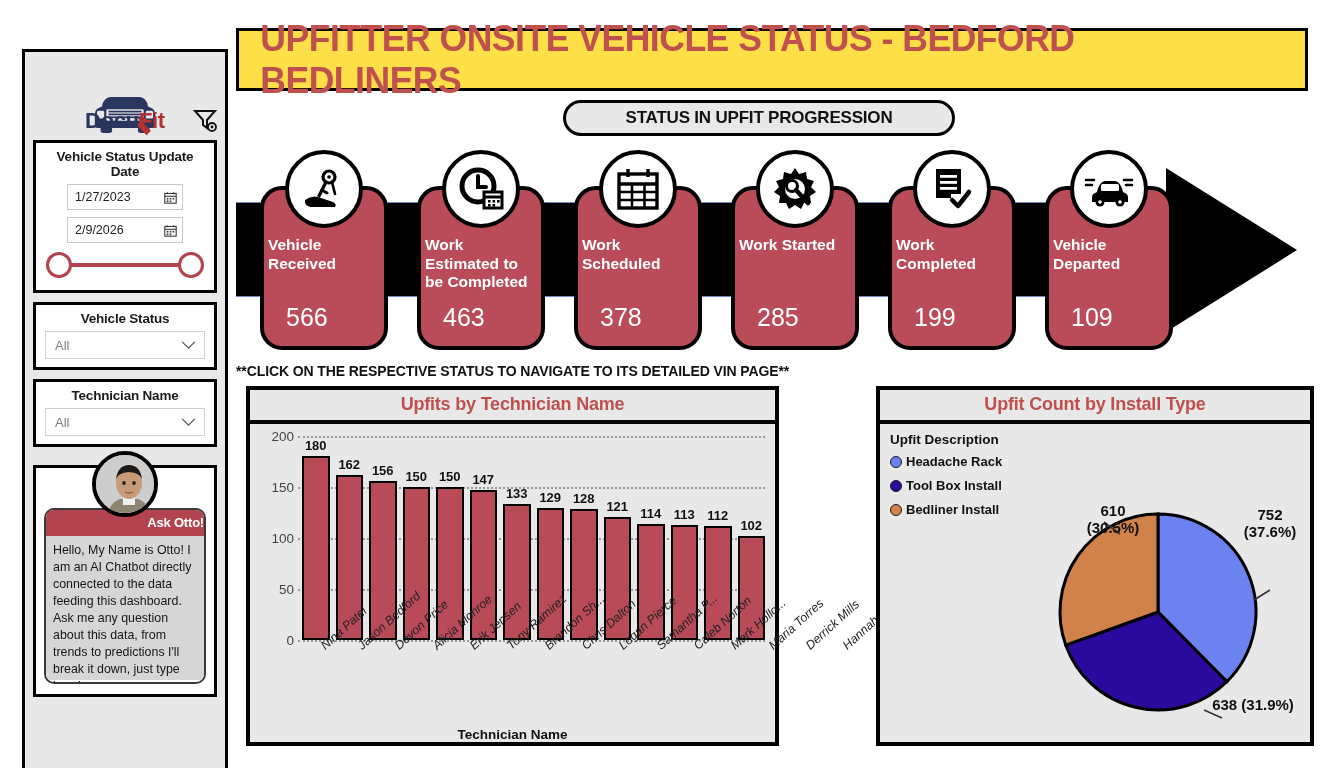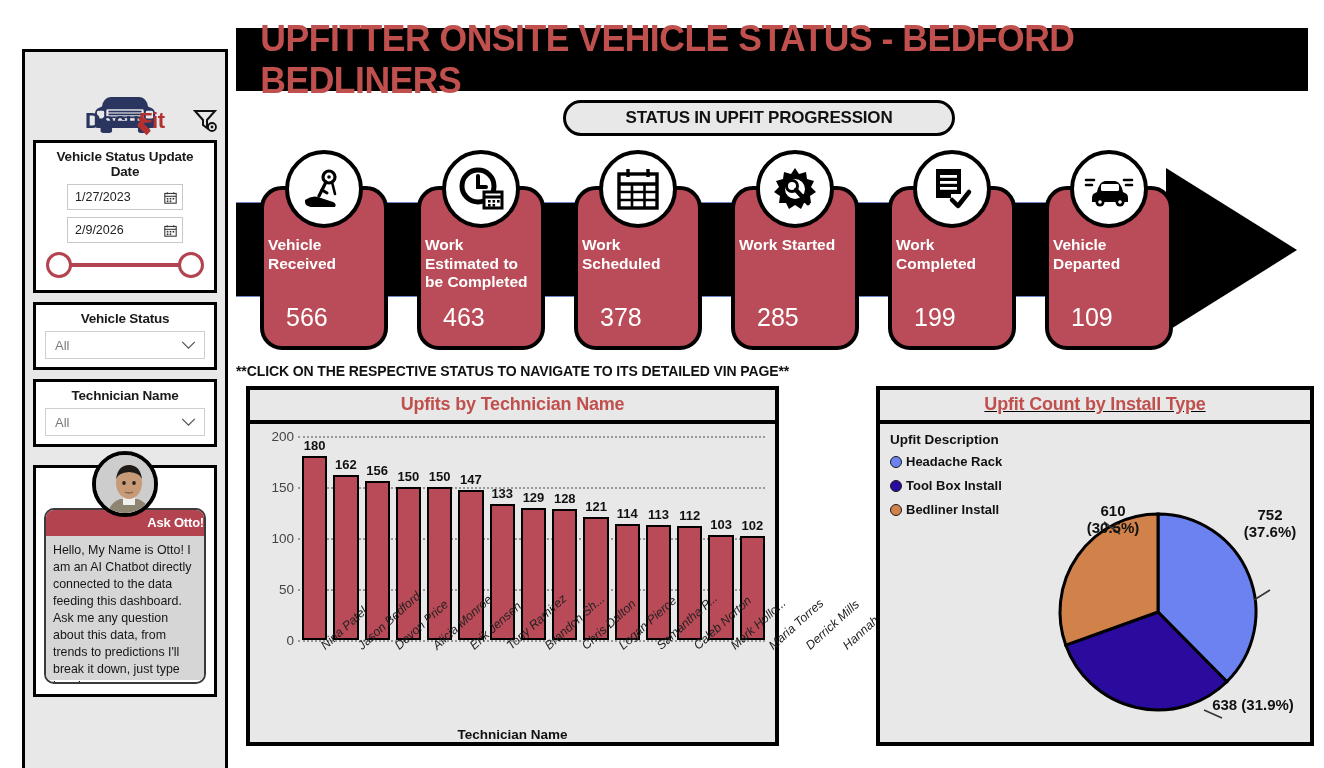--- a/index.html
+++ b/index.html
@@ -135,21 +135,21 @@
     line-height: 1.37;
     padding: 6px 7px;
     height: calc(100% - 28px);
   }
 
   
   #header {
     position: absolute;
     left: 236px; top: 28px;
     width: 1072px; height: 63px;
-    background: #000000;
+    background: #fde047;
     border: 3px solid #000;
     display: flex; align-items: center; justify-content: center;
   }
   #header .title {
     color: #c0504d;
     font-size: 37px;
     font-weight: bold;
     letter-spacing: -0.5px;
     transform: scaleX(0.96);
   }
@@ -238,21 +238,21 @@
   }
   .panel-title {
     text-align: center;
     color: #c0504d;
     font-size: 18px; font-weight: bold;
     padding: 4px 0 5px 0;
     border-bottom: 4px solid #000;
     letter-spacing: -0.2px;
   }
   #bar-panel { left: 246px; top: 386px; width: 533px; height: 360px; }
-  #pie-panel { left: 876px; top: 386px; width: 438px; height: 360px; text-decoration: underline; }
+  #pie-panel { left: 876px; top: 386px; width: 438px; height: 360px; }
 
   
   #bar-area { position: relative; width: 100%; height: 326px; }
   .y-tick {
     position: absolute;
     left: 6px; width: 38px;
     text-align: right;
     font-size: 13.5px; color: #444;
     transform: translateY(-50%);
   }
@@ -602,24 +602,20 @@
             <div class="bar" style="height: 116.28px;"></div>
             <div class="bar-val" style="bottom: 119.28px;">114</div>
           </div>
           <div class="bar-col">
             <div class="bar" style="height: 115.26px;"></div>
             <div class="bar-val" style="bottom: 118.26px;">113</div>
           </div>
           <div class="bar-col">
             <div class="bar" style="height: 114.24px;"></div>
             <div class="bar-val" style="bottom: 117.24px;">112</div>
-          </div>
-          <div class="bar-col">
-            <div class="bar" style="height: 105.06px;"></div>
-            <div class="bar-val" style="bottom: 108.06px;">103</div>
           </div>
           <div class="bar-col">
             <div class="bar" style="height: 104.04px;"></div>
             <div class="bar-val" style="bottom: 107.04px;">102</div>
           </div>
         </div>
       <div class="x-labels" id="xlabels">
           <div class="x-lab" style="left: 15.68px; top: 2px;">Nina Patel</div>
           <div class="x-lab" style="left: 53.0133px; top: 2px;">Jason Bedford</div>
           <div class="x-lab" style="left: 90.3467px; top: 2px;">Devon Price</div>

